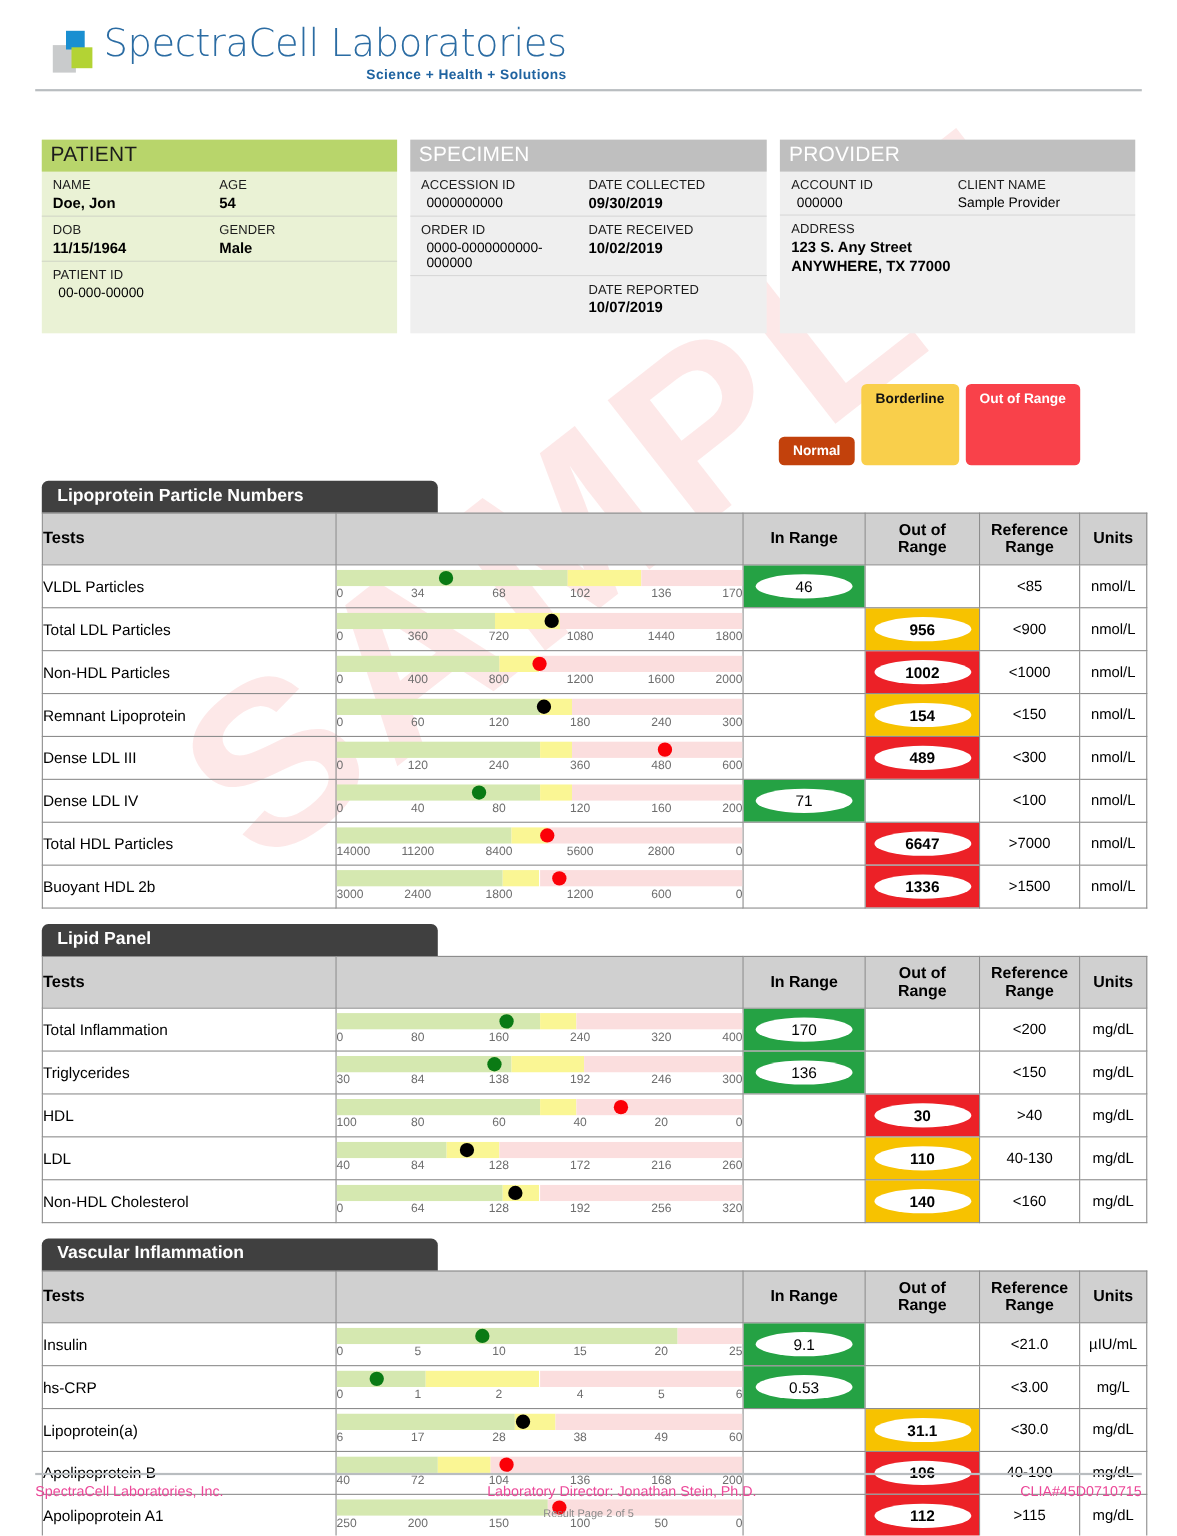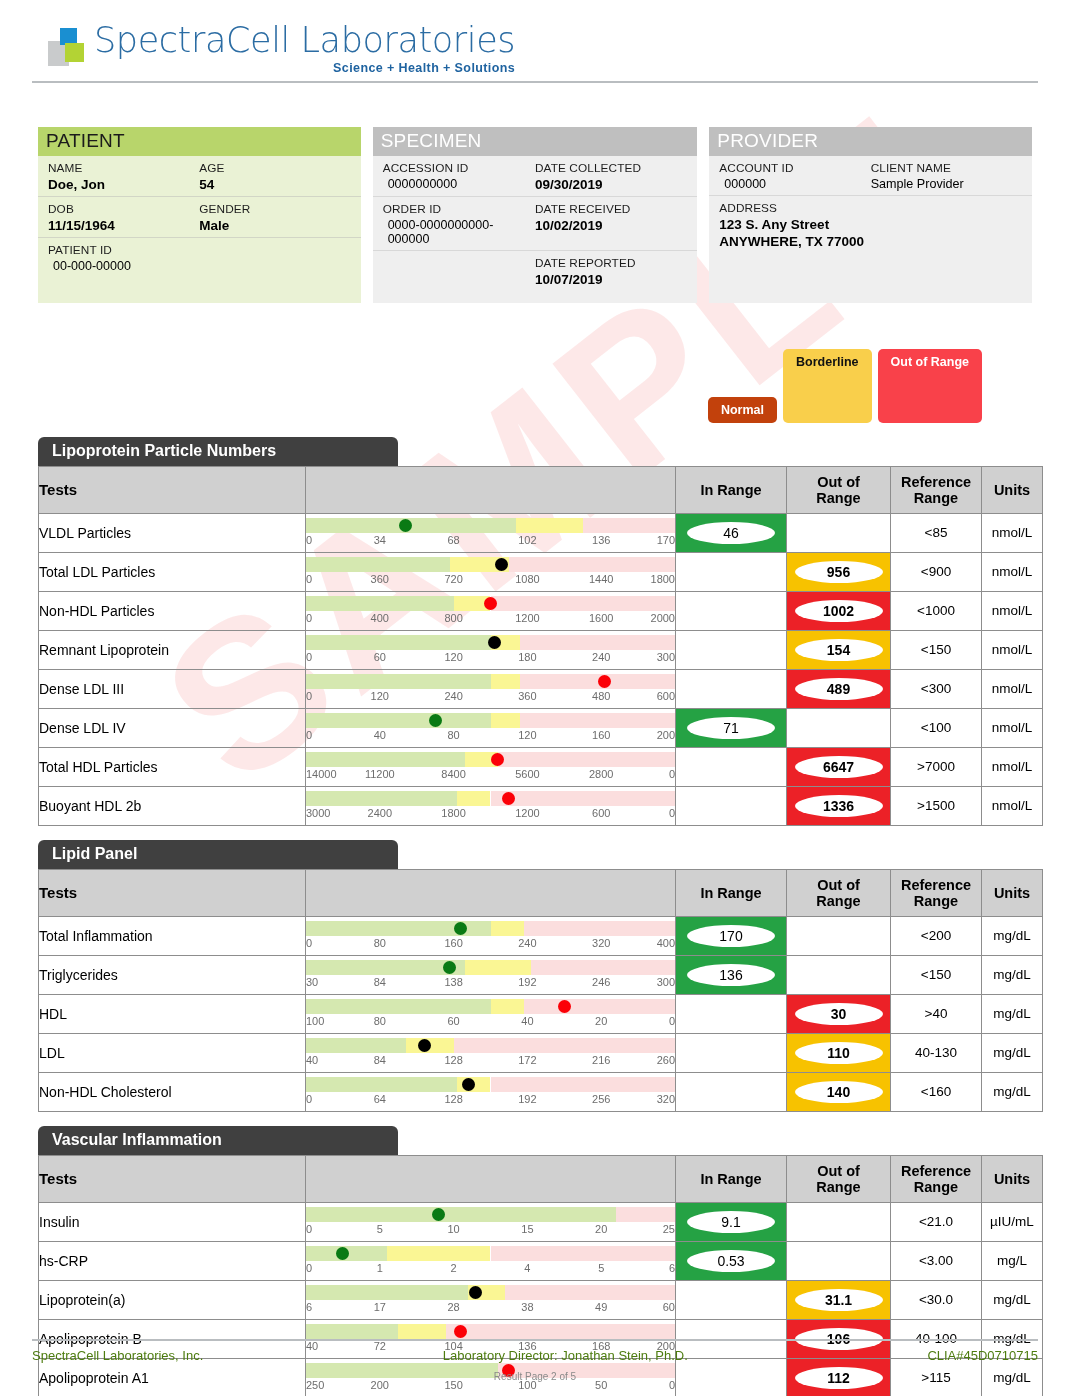--- a/index.html
+++ b/index.html
@@ -264,21 +264,21 @@
     bottom: 14px;
     z-index: 10;
     border-top: 2px solid #b9bdc0;
     padding-top: 7px;
   }
   .footer-row {
     display: flex;
     justify-content: space-between;
     align-items: center;
     font-size: 13px;
-    color: #4d7c0f;
+    color: #ec4899;
   }
   .footer-center { text-align: center; font-size: 10px; color: #8a8a8a; margin-top: 8px; }
 </style>
 </head>
 <body>
 
 <div class="page">
 
   <div class="watermark">
     <div class="wm-text">SAMPLE</div>

